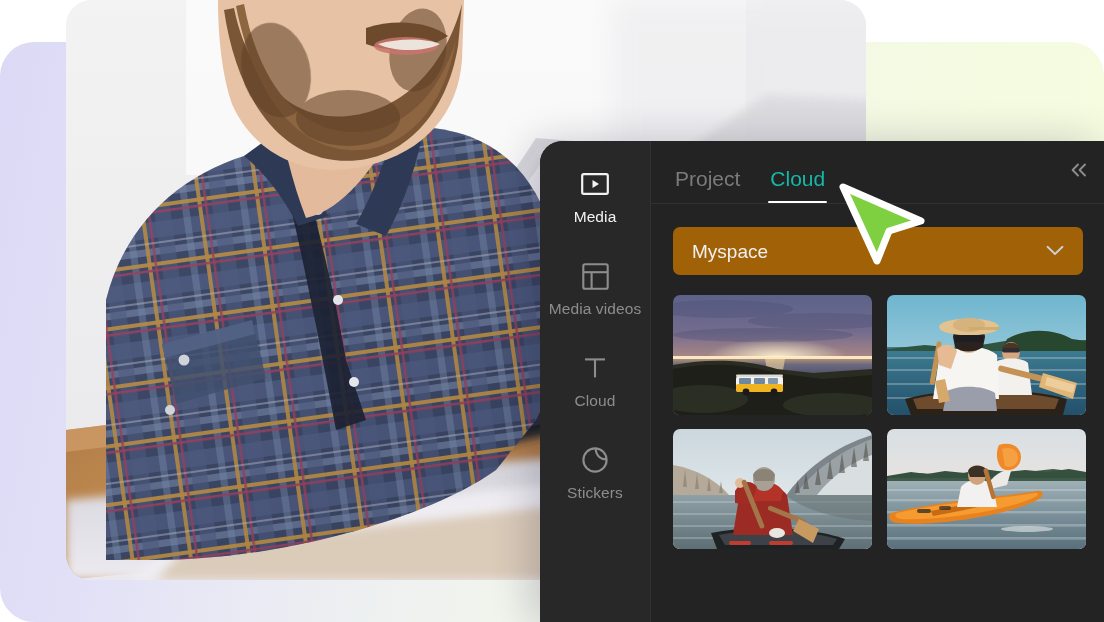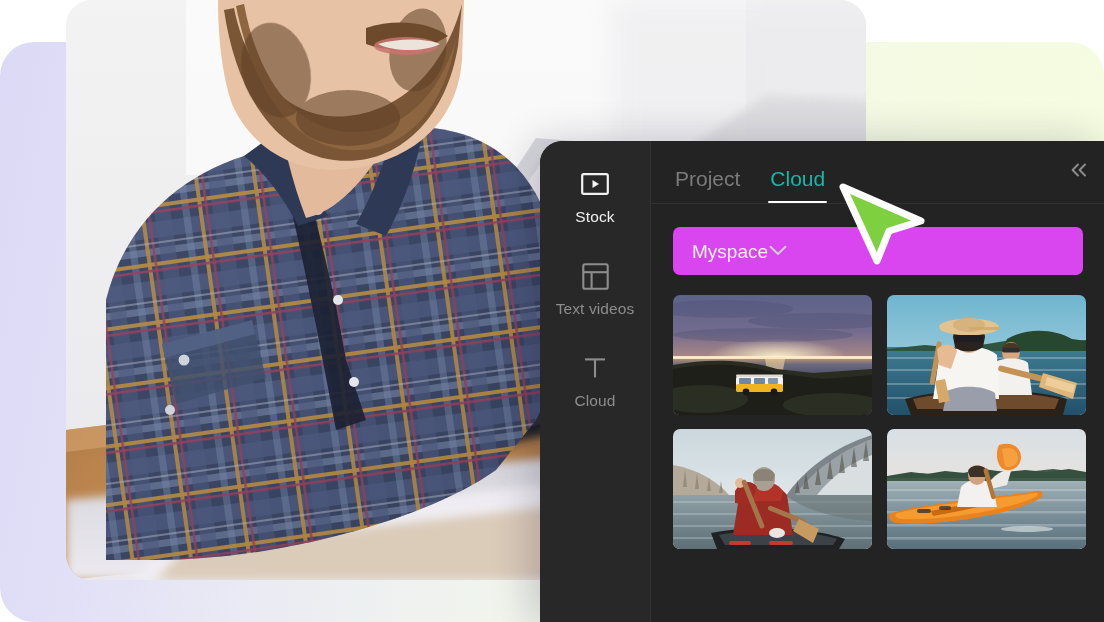--- a/index.html
+++ b/index.html
@@ -176,25 +176,25 @@
     background: #313131;
   }
 
   
   .dropdown {
     position: absolute;
     left: 22px;
     top: 86px;
     width: 410px;
     height: 48px;
-    background: #d946ef;
+    background: #a16207;
     border-radius: 7px;
     display: flex;
     align-items: center;
-    justify-content: flex-start;
+    justify-content: space-between;
     padding: 0 18px 0 19px;
     box-sizing: border-box;
     cursor: pointer;
   }
   .dropdown-value {
     font-size: 19px;
     color: #f0f0f0;
     line-height: 1;
   }
 
@@ -381,45 +381,54 @@
 
     <div class="sidebar">
 
       <div class="side-item active">
         <span class="side-ico">
           <svg width="28" height="22" viewBox="0 0 28 22">
             <rect x="1.2" y="1.2" width="25.6" height="19.6" rx="1.6" fill="none" stroke="#f2f2f2" stroke-width="2.2"></rect>
             <path d="M11.5 7 L18 11 L11.5 15 Z" fill="#f2f2f2"></path>
           </svg>
         </span>
-        <span class="side-label">Stock</span>
+        <span class="side-label">Media</span>
       </div>
 
       <div class="side-item">
         <span class="side-ico">
           <svg width="27" height="27" viewBox="0 0 27 27">
             <rect x="1.3" y="1.3" width="24.4" height="24.4" rx="1.8" fill="none" stroke="#8d8d8d" stroke-width="2.1"></rect>
             <line x1="1.3" y1="9.2" x2="25.7" y2="9.2" stroke="#8d8d8d" stroke-width="2.1"></line>
             <line x1="9.6" y1="9.2" x2="9.6" y2="25.7" stroke="#8d8d8d" stroke-width="2.1"></line>
           </svg>
         </span>
-        <span class="side-label">Text videos</span>
+        <span class="side-label">Media videos</span>
       </div>
 
 
       <div class="side-item">
         <span class="side-ico">
           <svg width="26" height="26" viewBox="0 0 26 26">
             <line x1="3" y1="4.4" x2="23" y2="4.4" stroke="#8d8d8d" stroke-width="2.1"></line>
             <line x1="13" y1="4.4" x2="13" y2="22.4" stroke="#8d8d8d" stroke-width="2.1"></line>
           </svg>
         </span>
         <span class="side-label">Cloud</span>
       </div>
 
+      <div class="side-item">
+        <span class="side-ico">
+          <svg width="28" height="28" viewBox="0 0 28 28">
+            <circle cx="14" cy="14" r="11.6" fill="none" stroke="#8d8d8d" stroke-width="2.1"></circle>
+            <path d="M25.4 13.4 C19.8 13.4 15.4 10 14.6 3.2" fill="none" stroke="#8d8d8d" stroke-width="2.1"></path>
+          </svg>
+        </span>
+        <span class="side-label">Stickers</span>
+      </div>
     </div>
 
     <div class="v-div"></div>
 
     <div class="content">
 
       <div class="tabbar">
         <div class="tab">Project</div>
         <div class="tab active">Cloud</div>
         <div class="collapse-btn">

